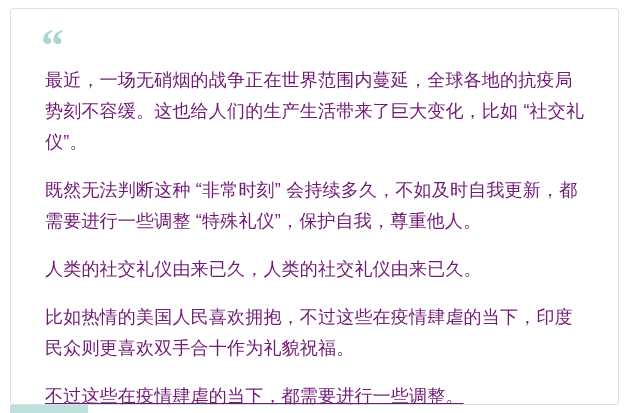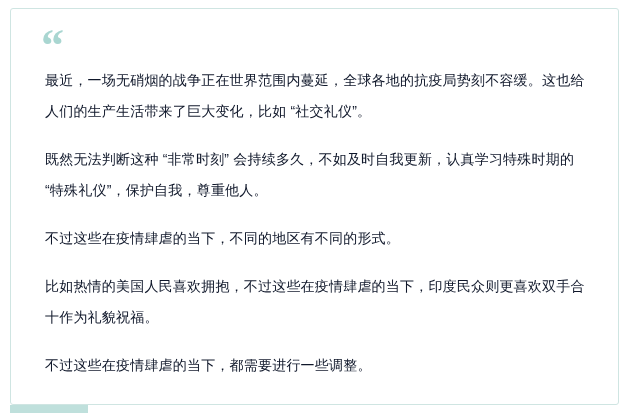--- a/index.html
+++ b/index.html
@@ -34,50 +34,51 @@
     font-family: "Liberation Serif", serif;
     font-weight: bold;
     letter-spacing: -2px;
     user-select: none;
   }
   .body-text {
     position: absolute;
     left: 34px;
     top: 56px;
     width: 545px;
-    color: #0f172a;
-    font-size: 14px;
+    color: #701a75;
+    font-size: 18px;
     line-height: 31px;
     letter-spacing: 0.2px;
   }
   .para {
     margin: 0 0 17px 0;
   }
   .para:last-child {
     margin-bottom: 0;
+    text-decoration: underline;
   }
   .footer-bar {
     position: absolute;
     left: 10px;
     bottom: 0px;
     width: 78px;
     height: 8px;
     background: #bfe0dc;
   }
 </style>
 </head>
 <body>
 
 <div class="card">
 
   <div class="quote-mark">“</div>
 
   <div class="body-text">
     <p class="para">最近，一场无硝烟的战争正在世界范围内蔓延，全球各地的抗疫局势刻不容缓。这也给人们的生产生活带来了巨大变化，比如 “社交礼仪”。</p>
-    <p class="para">既然无法判断这种 “非常时刻” 会持续多久，不如及时自我更新，认真学习特殊时期的 “特殊礼仪”，保护自我，尊重他人。</p>
-    <p class="para">不过这些在疫情肆虐的当下，不同的地区有不同的形式。</p>
+    <p class="para">既然无法判断这种 “非常时刻” 会持续多久，不如及时自我更新，都需要进行一些调整 “特殊礼仪”，保护自我，尊重他人。</p>
+    <p class="para">人类的社交礼仪由来已久，人类的社交礼仪由来已久。</p>
     <p class="para">比如热情的美国人民喜欢拥抱，不过这些在疫情肆虐的当下，印度民众则更喜欢双手合十作为礼貌祝福。</p>
     <p class="para">不过这些在疫情肆虐的当下，都需要进行一些调整。</p>
   </div>
 
 </div>
 
 <div class="footer-bar"></div>
 
 </body></html>

